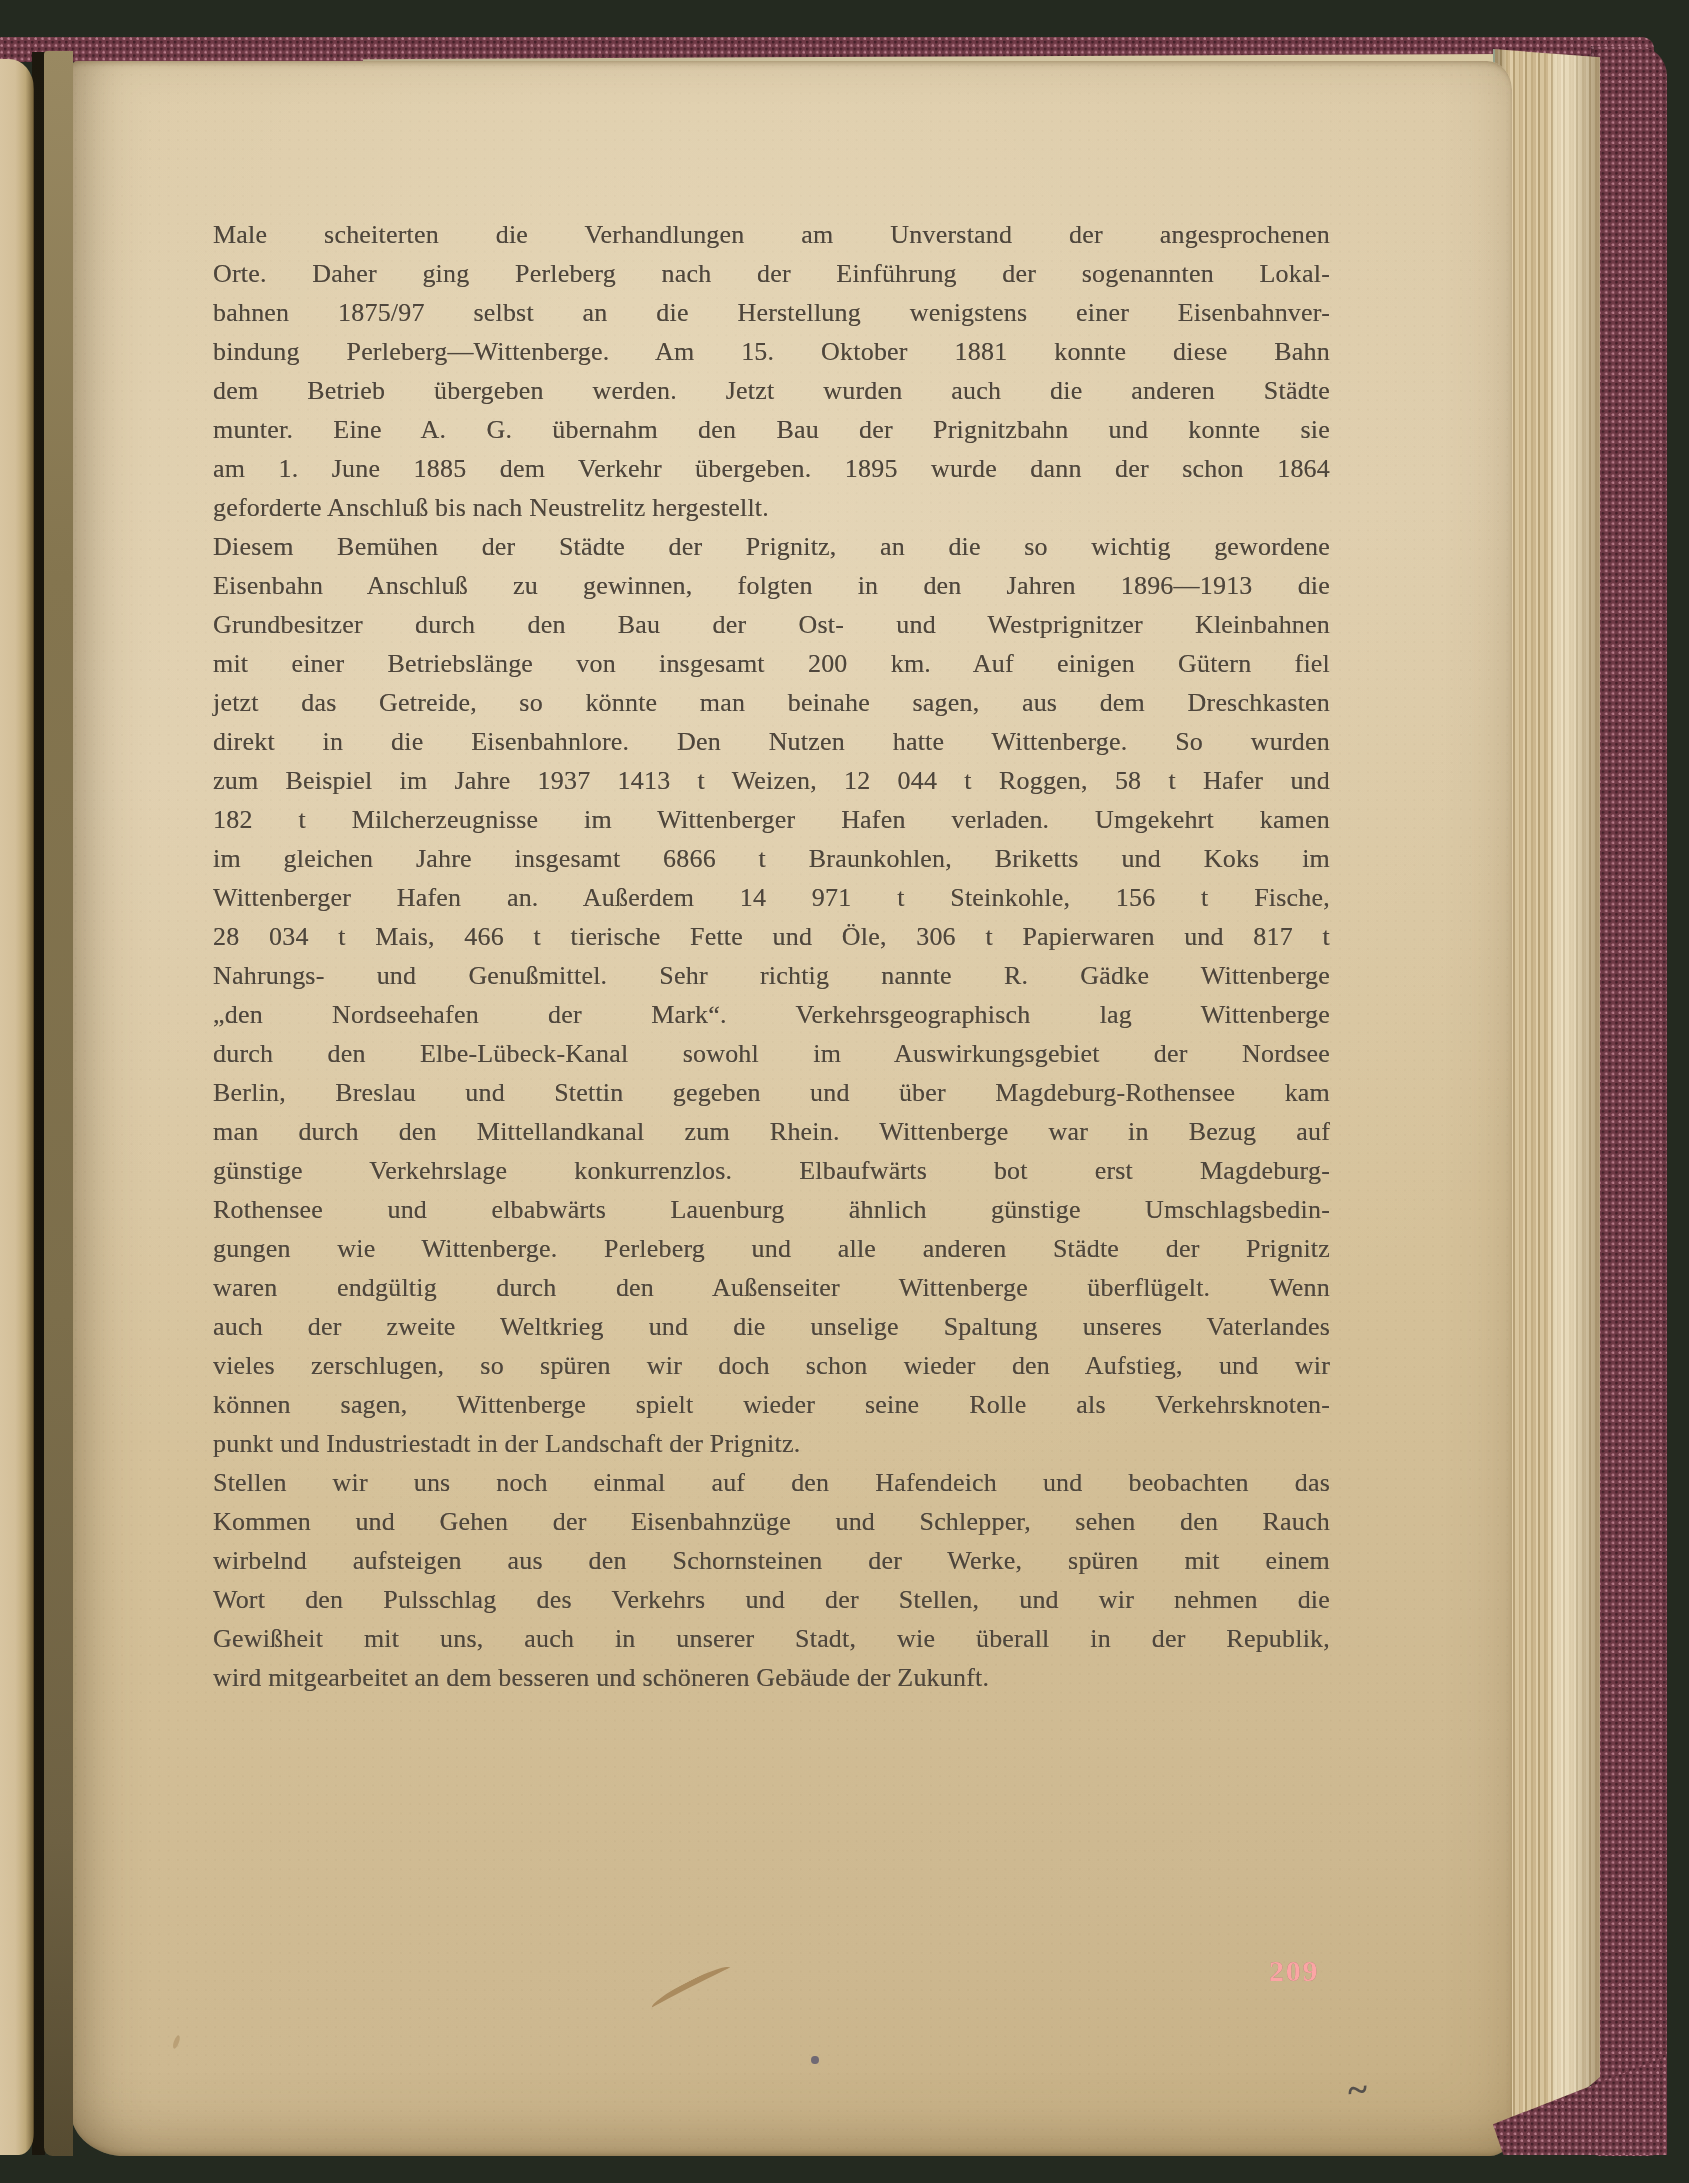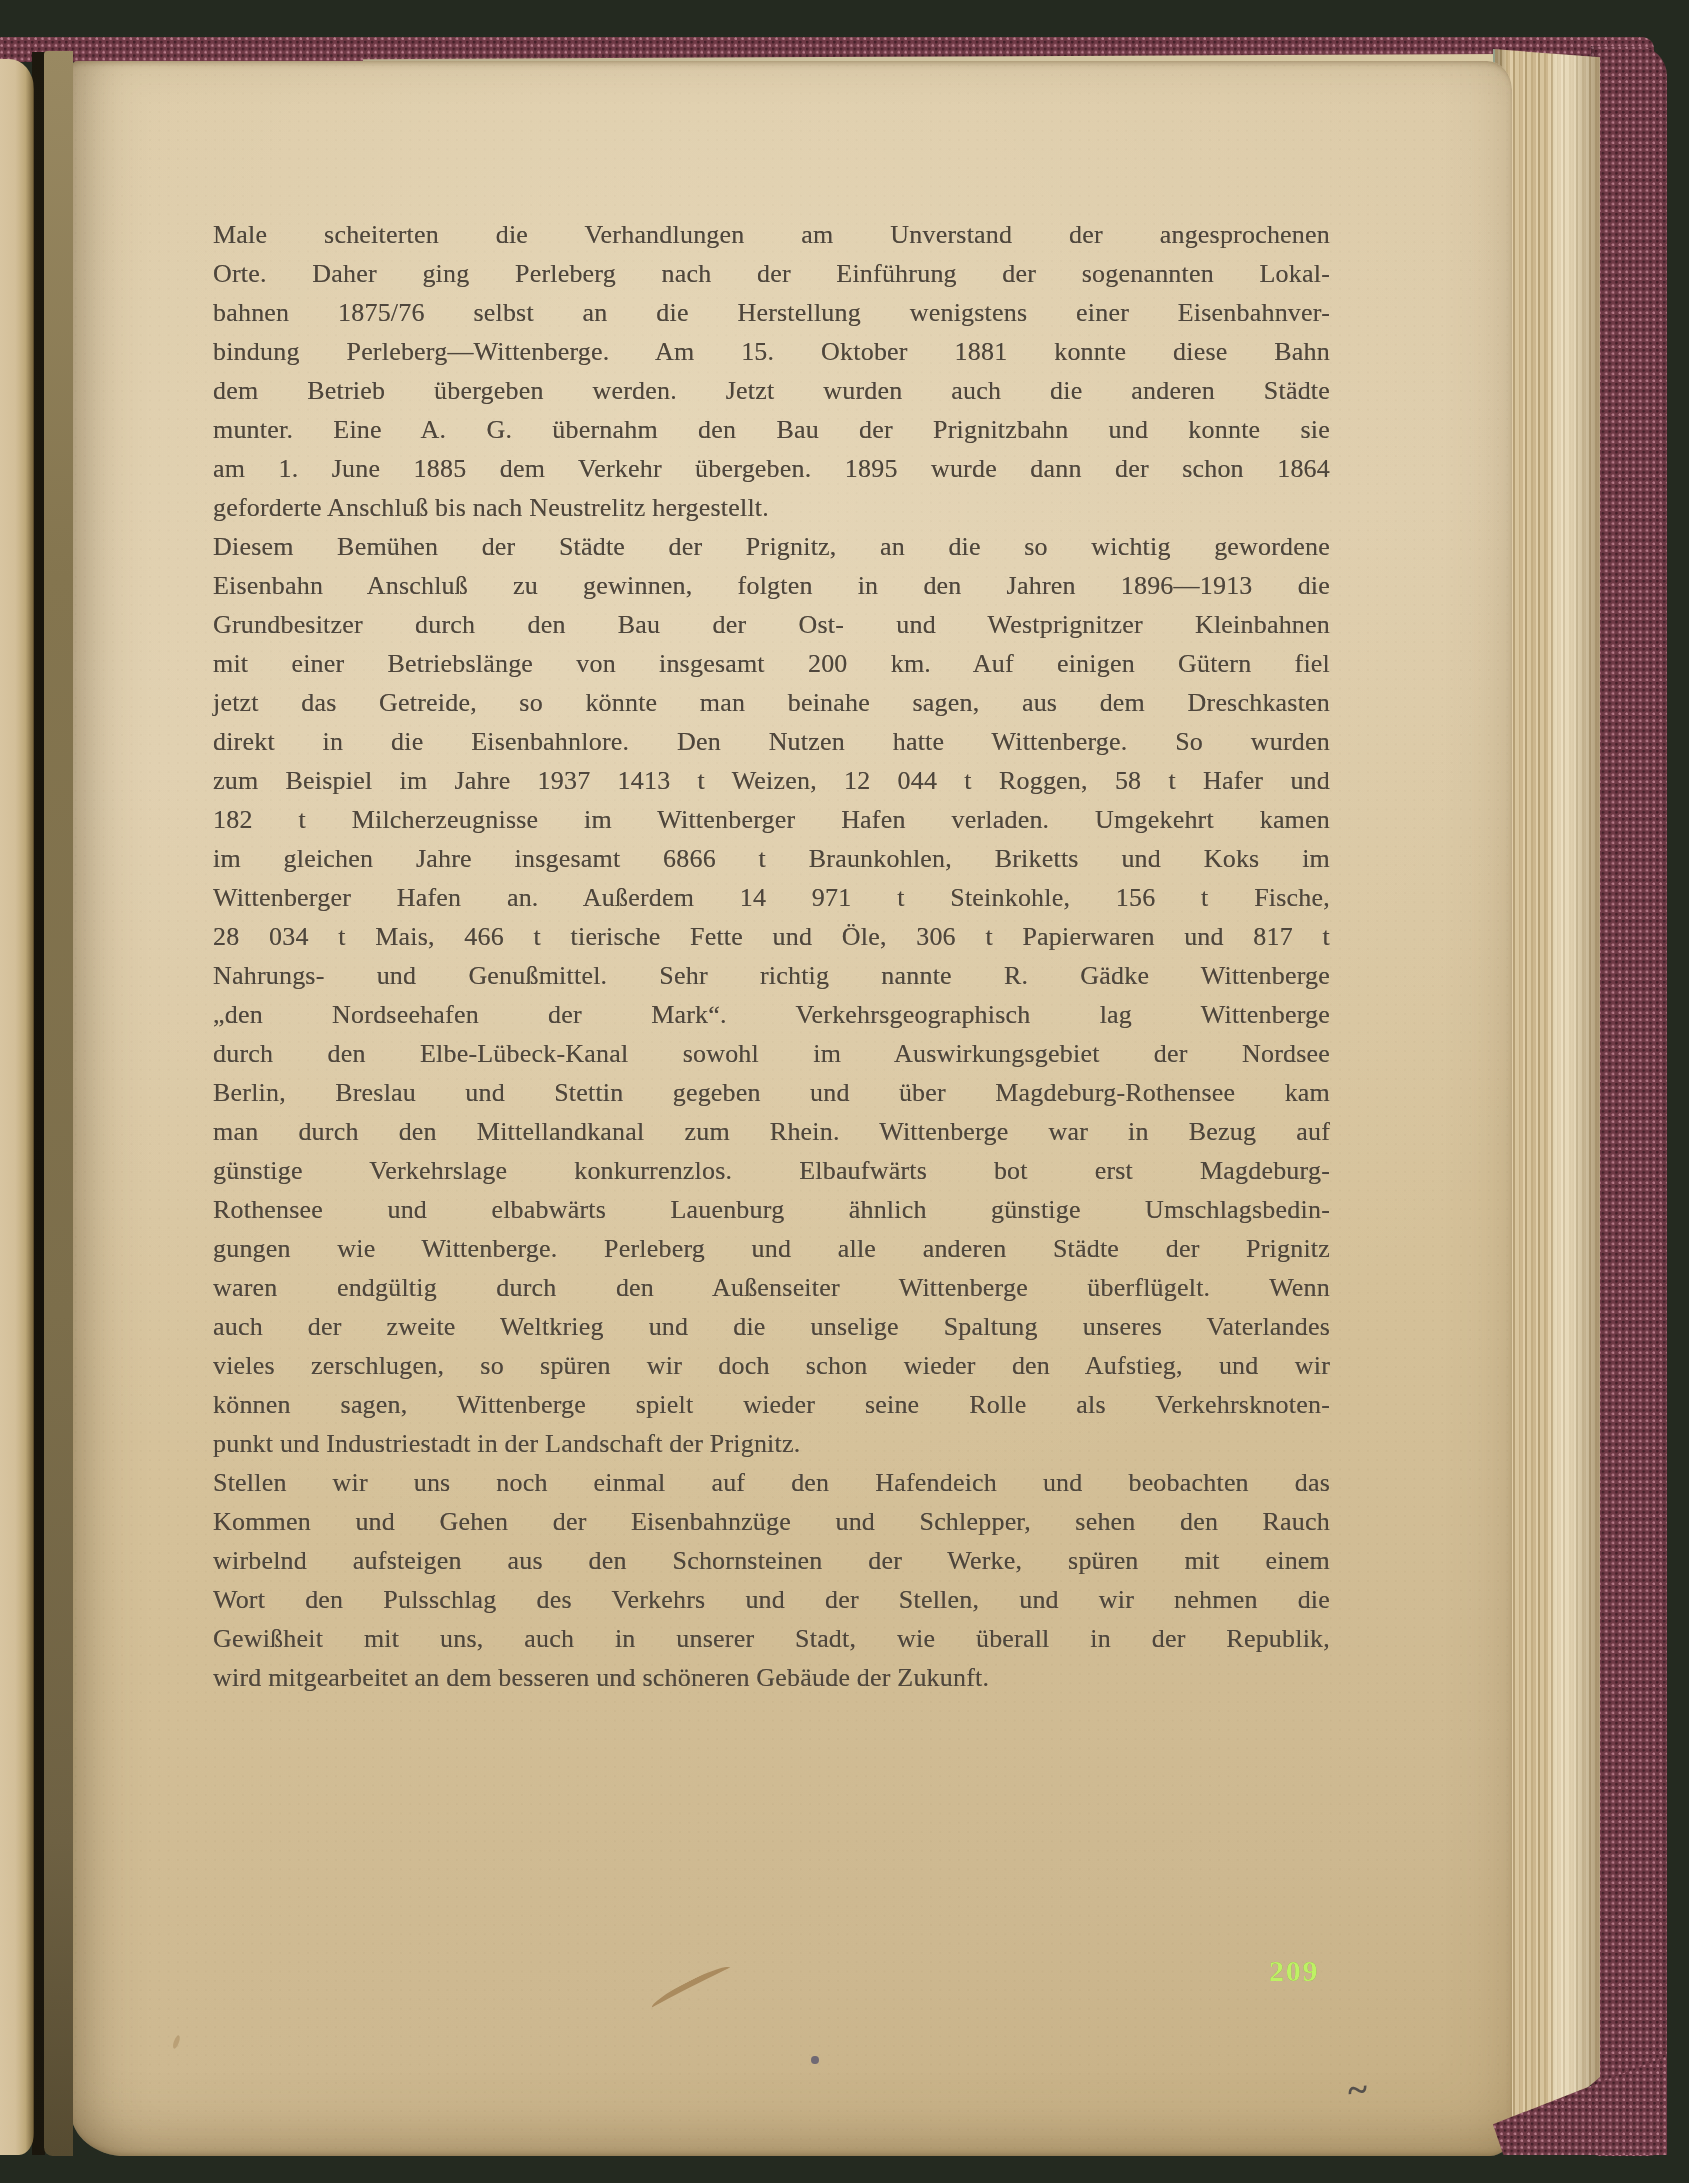--- a/index.html
+++ b/index.html
@@ -67,21 +67,21 @@
       inset 0 -5px 6.8px -4.2px rgba(90,70,40,.45);}
 
   
   .text-block{position:absolute;left:213px;top:215px;width:1117px;z-index:4;
     color:var(--ink);font-size:26px;line-height:39px;letter-spacing:0.2px;
     text-shadow:0 0 0.5px rgba(78,70,60,.55);}
   .line{text-align:justify;text-align-last:justify;white-space:nowrap;}
   .line.para-end{text-align-last:left;}
 
   
-  .page-num{position:absolute;left:1269px;top:1954px;z-index:4;color:#bef264;
+  .page-num{position:absolute;left:1269px;top:1954px;z-index:4;color:#fca5a5;
     font-size:30px;font-weight:700;letter-spacing:1.7px;text-shadow:0 0 0.6px rgba(70,62,52,.6);}
 
   
   .mark{position:absolute;z-index:4;}
   .mark-scratch{left:647px;top:1981px;width:88px;height:7.6px;
     border-top:6px solid rgba(146,108,62,.60);border-radius:60%;
     transform:rotate(-27deg);}
   .mark-dot{left:811px;top:2056px;width:7.6px;height:8.4px;border-radius:50%;
     background:rgba(96,92,110,.85);}
   .mark-squiggle{left:1348px;top:2071px;color:#55504c;font-size:37px;font-weight:700;
@@ -103,21 +103,21 @@
 
   <div class="gutter-slit"></div>
   <div class="gutter-page"></div>
   <div class="gutter-strip"></div>
 
   <div class="page"></div>
 
   <div class="text-block">
       <div class="line">Male scheiterten die Verhandlungen am Unverstand der angesprochenen</div>
       <div class="line">Orte. Daher ging Perleberg nach der Einführung der sogenannten Lokal-</div>
-      <div class="line">bahnen 1875/76 selbst an die Herstellung wenigstens einer Eisenbahnver-</div>
+      <div class="line">bahnen 1875/97 selbst an die Herstellung wenigstens einer Eisenbahnver-</div>
       <div class="line">bindung Perleberg—Wittenberge. Am 15. Oktober 1881 konnte diese Bahn</div>
       <div class="line">dem Betrieb übergeben werden. Jetzt wurden auch die anderen Städte</div>
       <div class="line">munter. Eine A. G. übernahm den Bau der Prignitzbahn und konnte sie</div>
       <div class="line">am 1. June 1885 dem Verkehr übergeben. 1895 wurde dann der schon 1864</div>
       <div class="line para-end">geforderte Anschluß bis nach Neustrelitz hergestellt.</div>
       <div class="line">Diesem Bemühen der Städte der Prignitz, an die so wichtig gewordene</div>
       <div class="line">Eisenbahn Anschluß zu gewinnen, folgten in den Jahren 1896—1913 die</div>
       <div class="line">Grundbesitzer durch den Bau der Ost- und Westprignitzer Kleinbahnen</div>
       <div class="line">mit einer Betriebslänge von insgesamt 200 km. Auf einigen Gütern fiel</div>
       <div class="line">jetzt das Getreide, so könnte man beinahe sagen, aus dem Dreschkasten</div>

